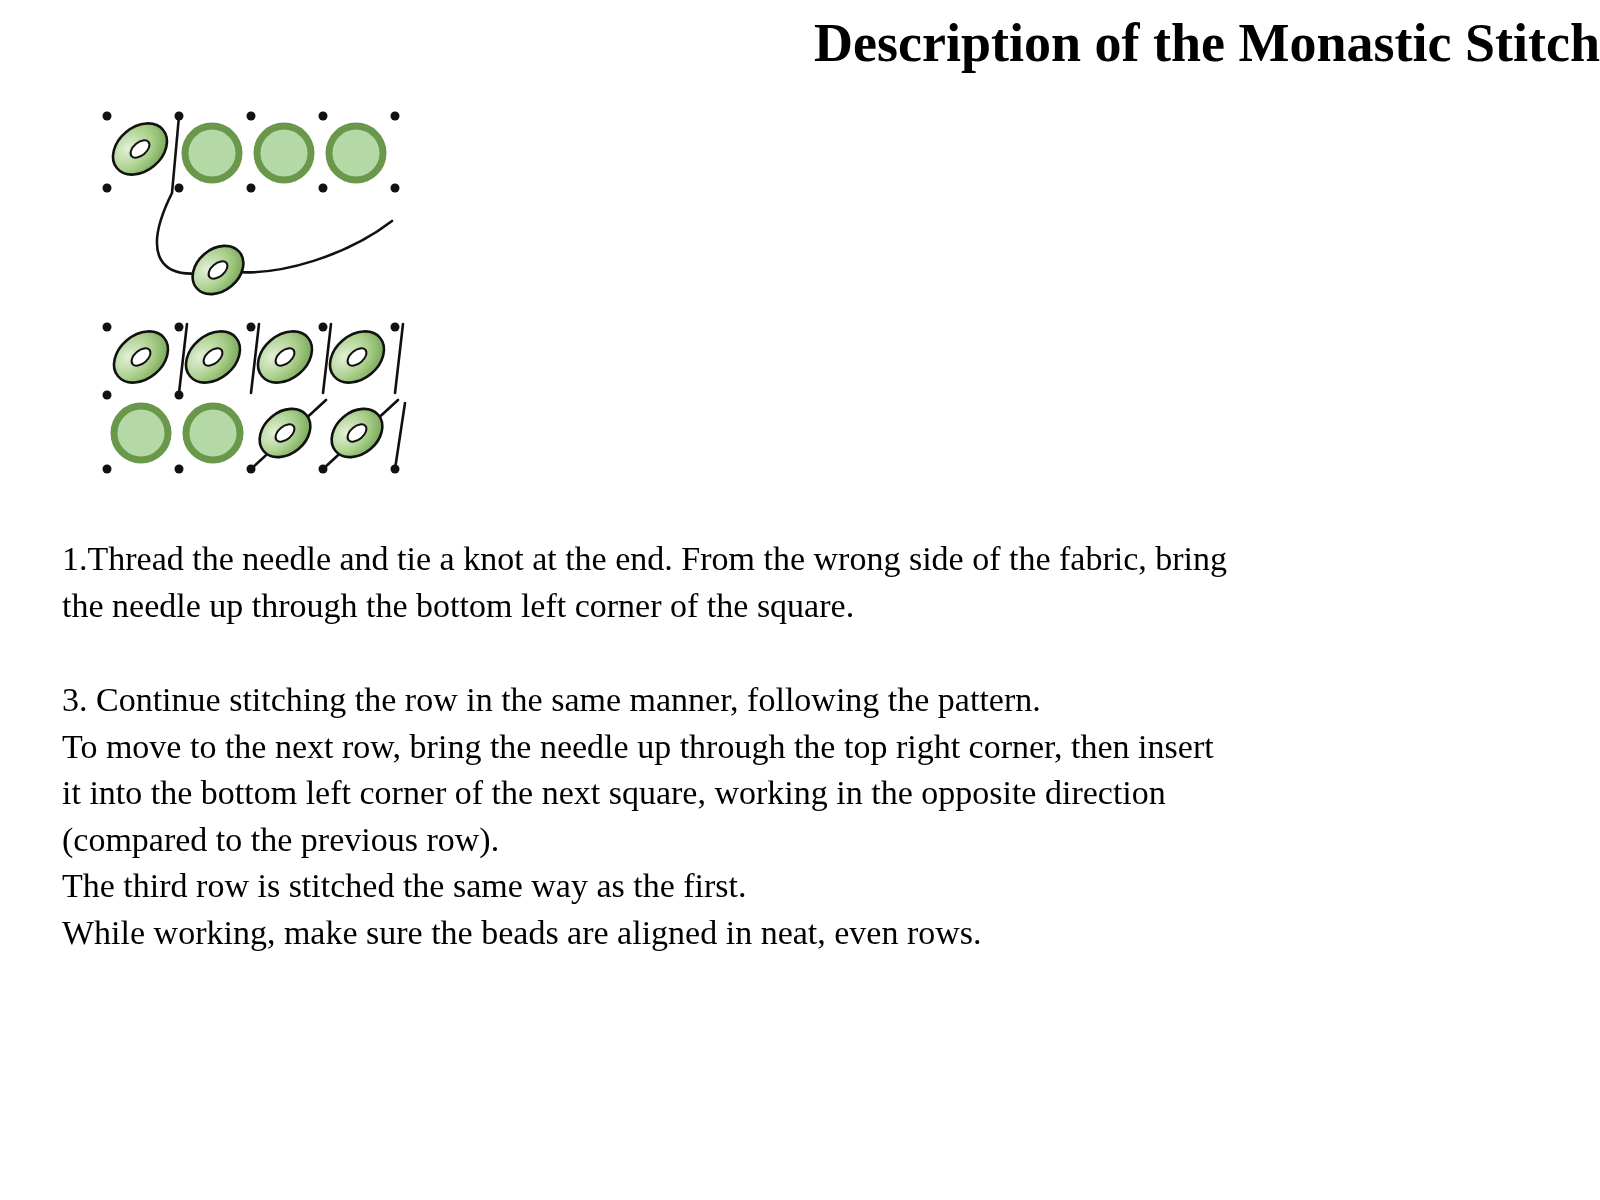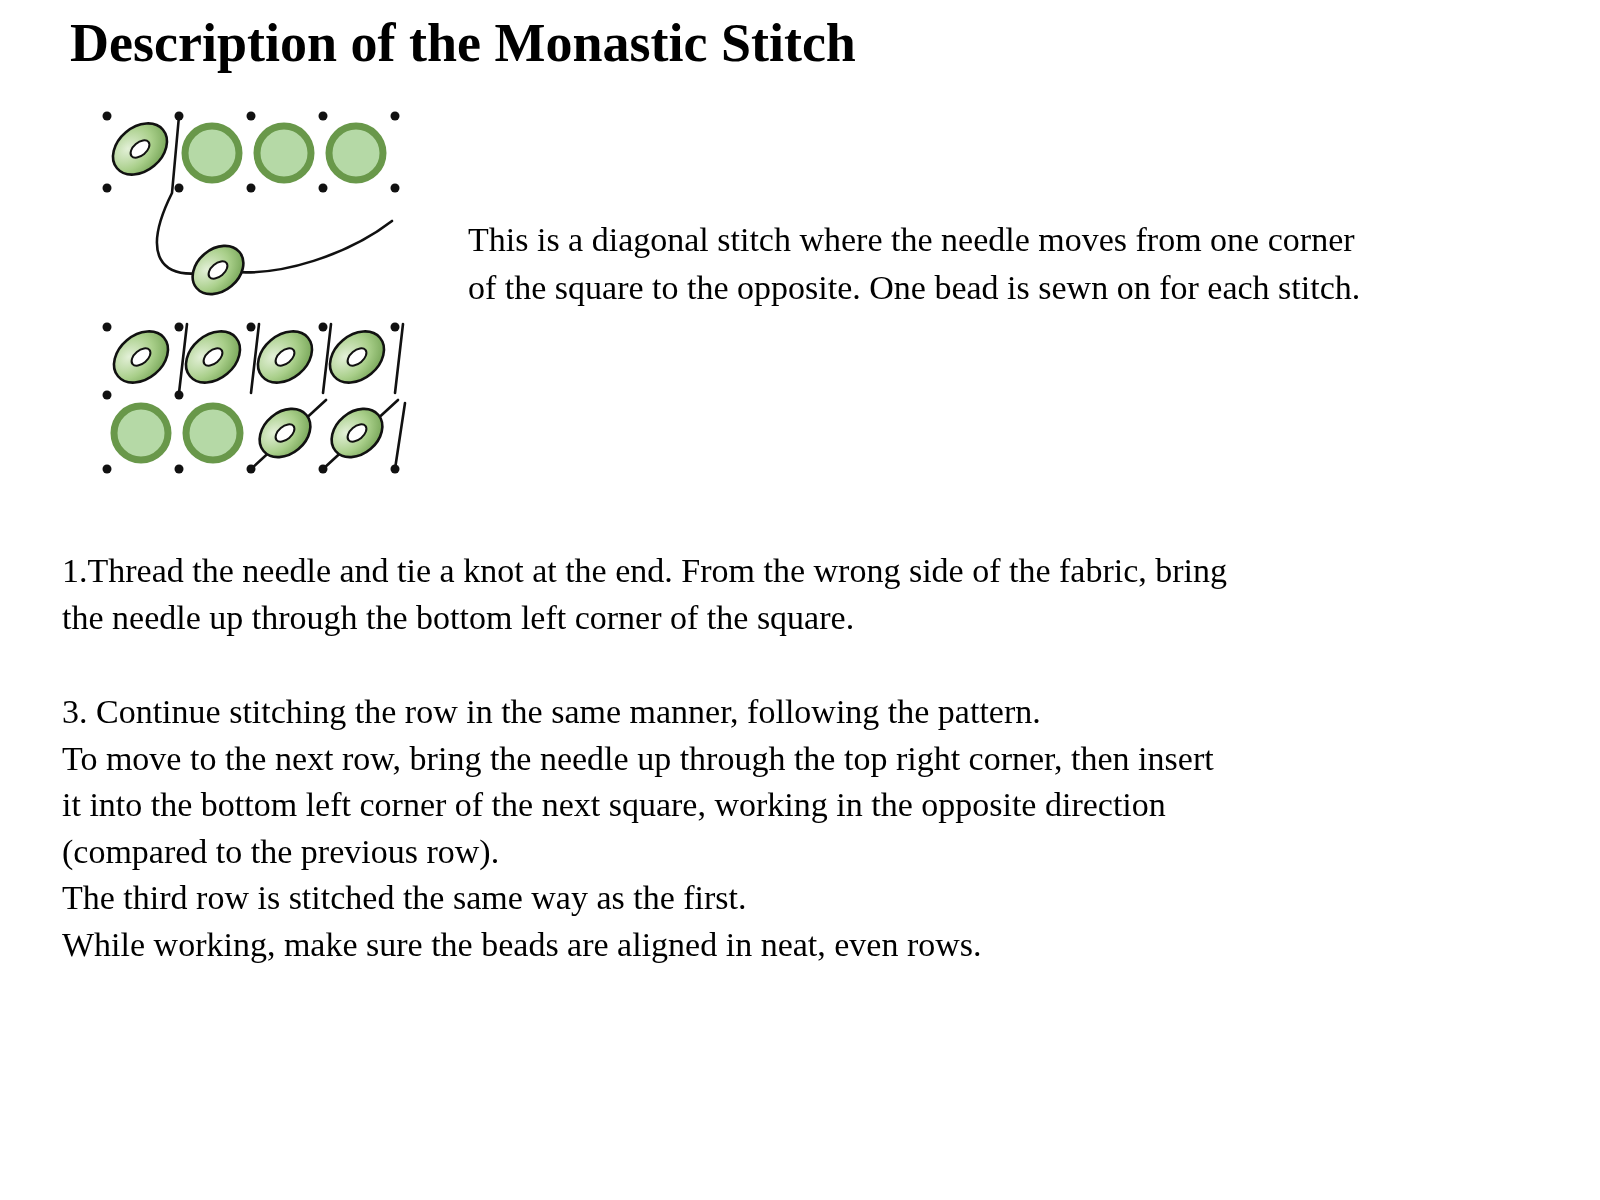--- a/index.html
+++ b/index.html
@@ -11,21 +11,21 @@
     font-family: "Liberation Serif", serif;
     color: #000000;
     overflow: hidden;
   }
   .title {
     position: absolute;
     top: 12px;
     left: 70px;
     width: 1530px;
     margin: 0;
-    text-align: left;
+    text-align: right;
     font-size: 54px;
     font-weight: bold;
     letter-spacing: 0px;
   }
   .diagram {
     position: absolute;
     left: 95px;
     top: 103px;
     width: 320px;
     height: 392px;
@@ -41,21 +41,21 @@
   }
   .steps {
     position: absolute;
     left: 62px;
     top: 536px;
     width: 1490px;
     font-size: 34px;
     line-height: 1.37;
   }
   .step {
-    margin: 12px 0 48px 0;
+    margin: 0 0 48px 0;
     white-space: pre-line;
   }
 </style>
 </head>
 <body>
 
 <div class="page">
 
   <h1 class="title">Description of the Monastic Stitch</h1>
 
@@ -144,22 +144,20 @@
       <circle cx="12" cy="292" r="4.5"></circle>
         <circle cx="84" cy="292" r="4.5"></circle>
       <circle cx="12" cy="366" r="4.5"></circle>
         <circle cx="84" cy="366" r="4.5"></circle>
         <circle cx="156" cy="366" r="4.5"></circle>
         <circle cx="228" cy="366" r="4.5"></circle>
         <circle cx="300" cy="366" r="4.5"></circle>
     </g>
   </svg>
 
-  <p class="intro">This is a diagonal stitch where the needle moves from one corner
-of the square to the opposite. One bead is sewn on for each stitch.</p>
 
   <div class="steps">
     <p class="step">1.Thread the needle and tie a knot at the end. From the wrong side of the fabric, bring
 the needle up through the bottom left corner of the square.</p>
     <p class="step">3. Continue stitching the row in the same manner, following the pattern.
 To move to the next row, bring the needle up through the top right corner, then insert
 it into the bottom left corner of the next square, working in the opposite direction
 (compared to the previous row).
 The third row is stitched the same way as the first.
 While working, make sure the beads are aligned in neat, even rows.</p>

